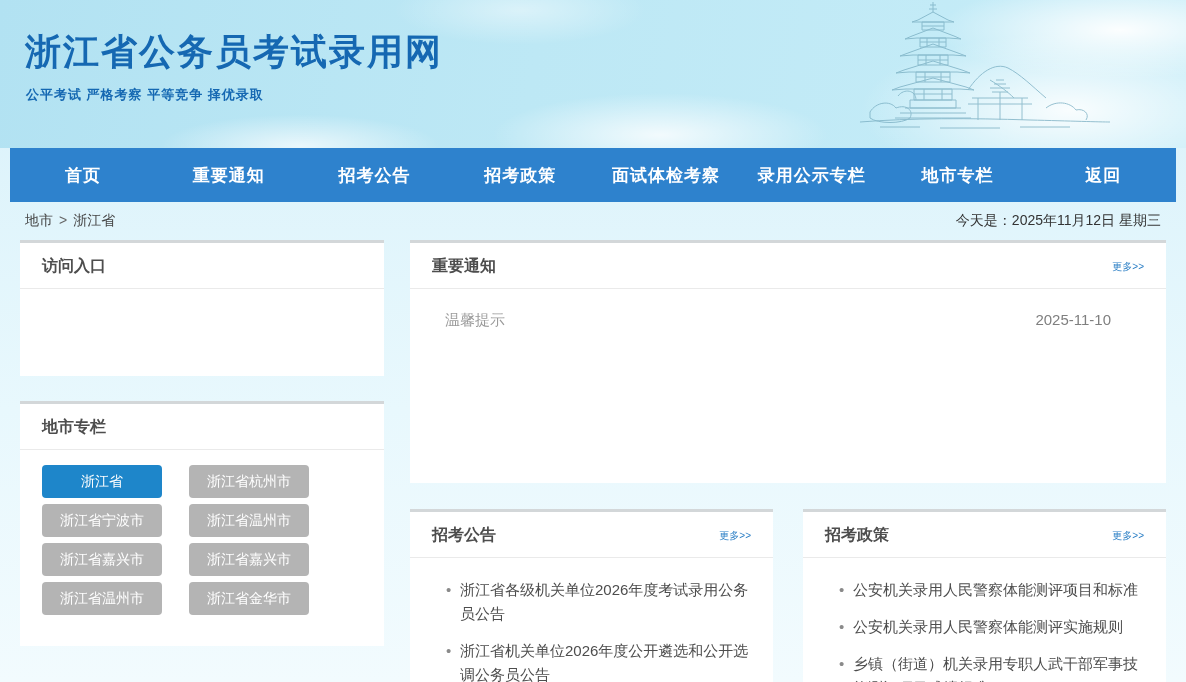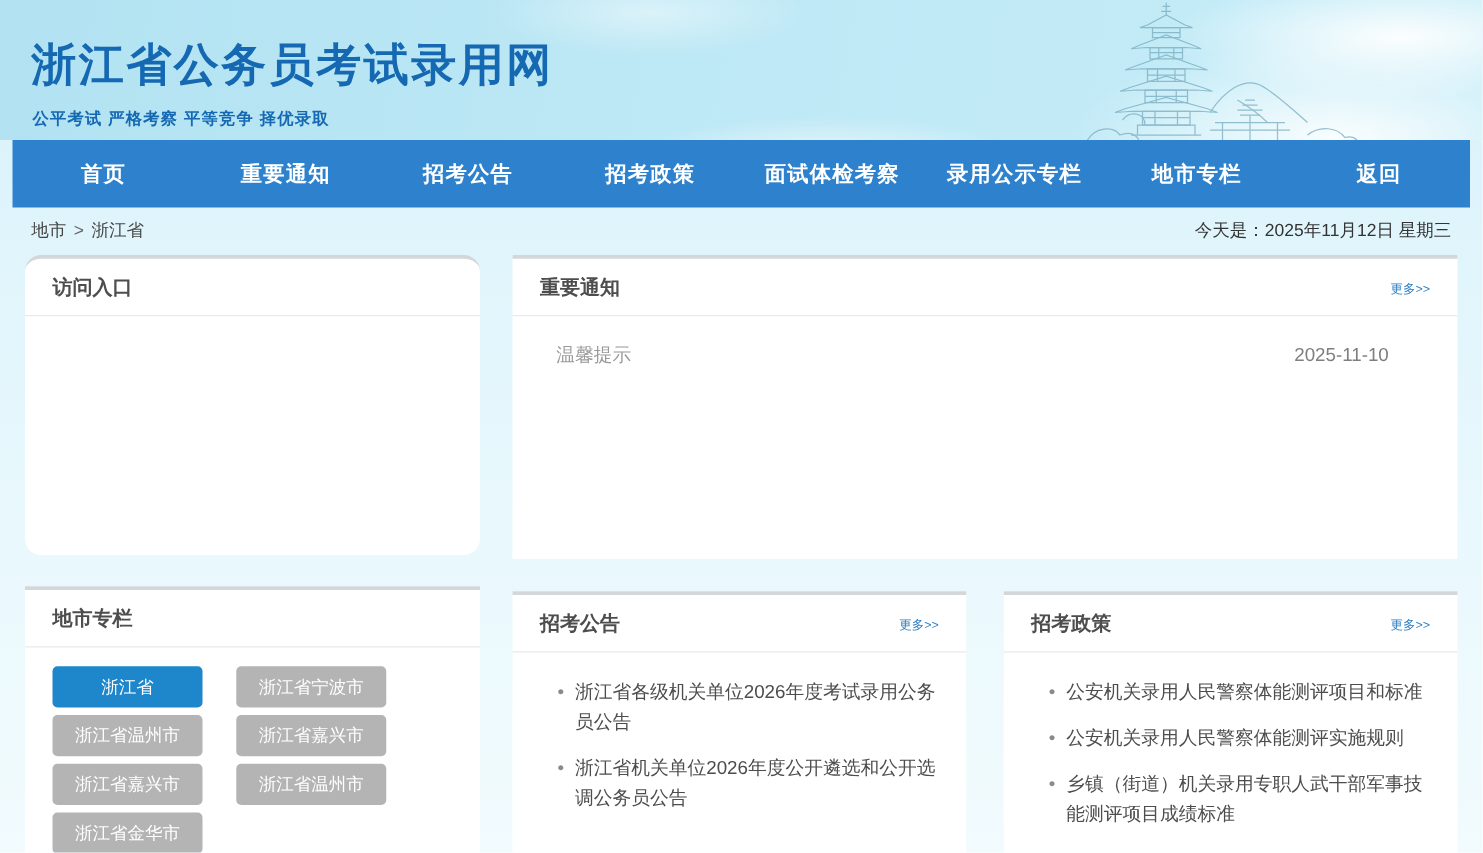--- a/index.html
+++ b/index.html
@@ -3,21 +3,21 @@
 <meta charset="utf-8">
 <style>
   * { margin:0; padding:0; box-sizing:border-box; }
   html,body { width:1186px; height:682px; overflow:hidden; }
   body {
     font-family:"Liberation Sans","DejaVu Sans",sans-serif;
     background:linear-gradient(180deg,#d8f1fa 0%,#e8f8fd 60%,#f2fbfe 100%);
   }
   
   .site-header{
-    position:relative; height:112px; overflow:hidden;
+    position:relative; height:148px; overflow:hidden;
     background:
       radial-gradient(ellipse 260px 70px at 1120px 30px, rgba(255,255,255,.95), rgba(255,255,255,0) 70%),
       radial-gradient(ellipse 300px 110px at 1070px 110px, rgba(255,255,255,.9), rgba(255,255,255,0) 70%),
       radial-gradient(ellipse 240px 60px at 660px 135px, rgba(255,255,255,.8), rgba(255,255,255,0) 70%),
       radial-gradient(ellipse 200px 45px at 300px 146px, rgba(255,255,255,.7), rgba(255,255,255,0) 70%),
       radial-gradient(ellipse 180px 50px at 520px 10px, rgba(255,255,255,.45), rgba(255,255,255,0) 70%),
       linear-gradient(100deg,#b2e2f2 0%,#bde8f5 45%,#c7edf8 100%);
     text-decoration: underline;
   }
   .site-title{
@@ -51,21 +51,21 @@
   .col-left{ width:364px; flex:0 0 364px; }
   .col-right{ flex:1; min-width:0; }
   .card{ background:#fff; border-top:3px solid #d3d7d9; }
   .card-head{
     display:flex; justify-content:space-between; align-items:center;
     padding:13px 22px 11px 22px; border-bottom:1px solid #eaeaea;
   }
   .card-title{ font-size:16px; font-weight:bold; color:#4d4d4d; }
   .more-link{ font-size:10px; color:#2b7fc5; text-decoration:none; cursor:pointer; }
   
-  .card-access{ height:240px; margin-bottom:25px;border-radius:13px; }
+  .card-access{ height:136px; margin-bottom:25px; }
   .entry-list{ padding:15px 22px 0 22px; }
   .entry-btn{
     display:block; width:198px; height:33px; margin-bottom:7px;
     background:#1e86ca; border:1px solid #1e86ca; border-radius:4px;
     color:#fff; font-size:15px; text-align:center; line-height:31px; cursor:pointer;
     font-family:inherit;
   }
   
   .card-cities{ height:245px; }
   .city-grid{
@@ -160,20 +160,21 @@
         <span class="card-title">访问入口</span>
       </div>
     </section>
 
     <section class="card card-cities">
       <div class="card-head">
         <span class="card-title">地市专栏</span>
       </div>
       <div class="city-grid">
         <button class="city-btn active">浙江省</button>
+        <button class="city-btn">浙江省杭州市</button>
         <button class="city-btn">浙江省宁波市</button>
         <button class="city-btn">浙江省温州市</button>
         <button class="city-btn">浙江省嘉兴市</button>
         <button class="city-btn">浙江省嘉兴市</button>
         <button class="city-btn">浙江省温州市</button>
         <button class="city-btn">浙江省金华市</button>
       </div>
     </section>
 
   </div>

